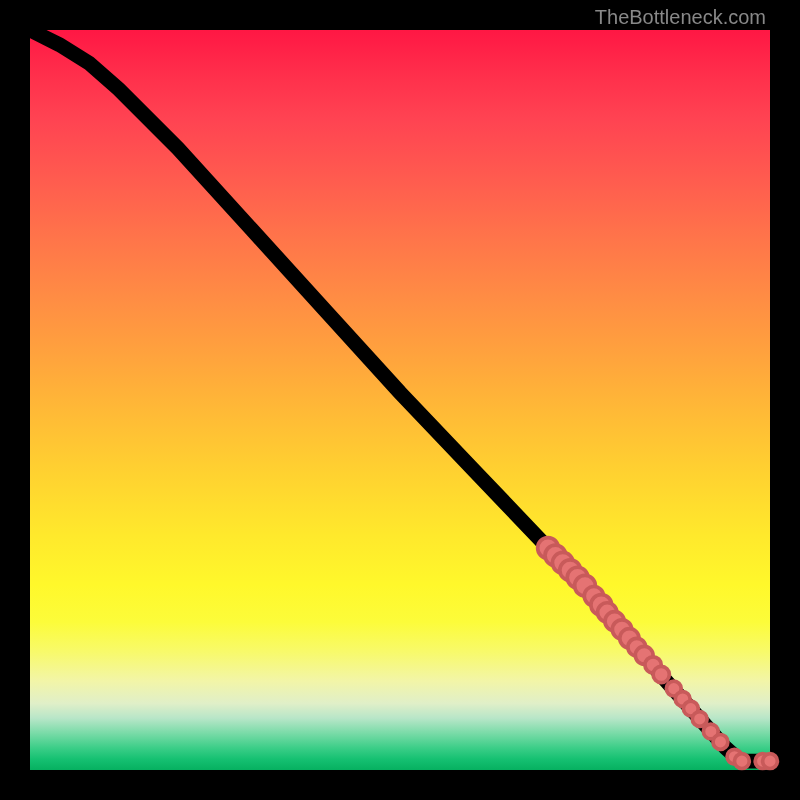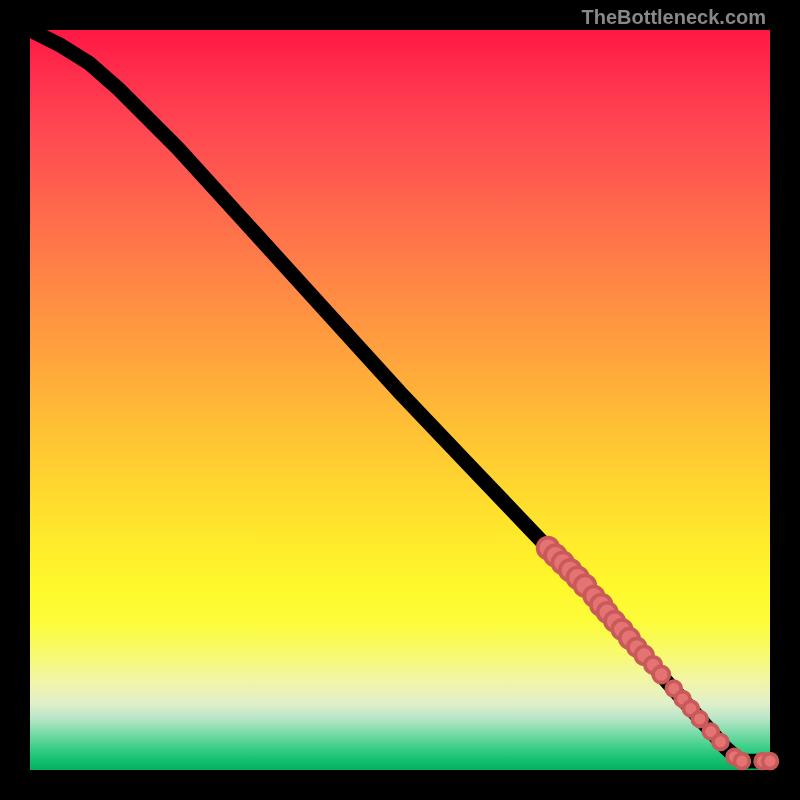--- a/index.html
+++ b/index.html
@@ -43,21 +43,21 @@
       #16c172 98.5%,
       #06b060 100%
     );
   }
   .attribution {
     position: absolute;
     top: 6px;
     right: 34px;
     color: #888;
     font-size: 20px;
-    font-weight: 700;
+    font-weight: 400;
   }
   svg.overlay {
     position: absolute;
     inset: 0;
     width: 100%;
     height: 100%;
     overflow: visible;
   }
   .curve {
     fill: none;

